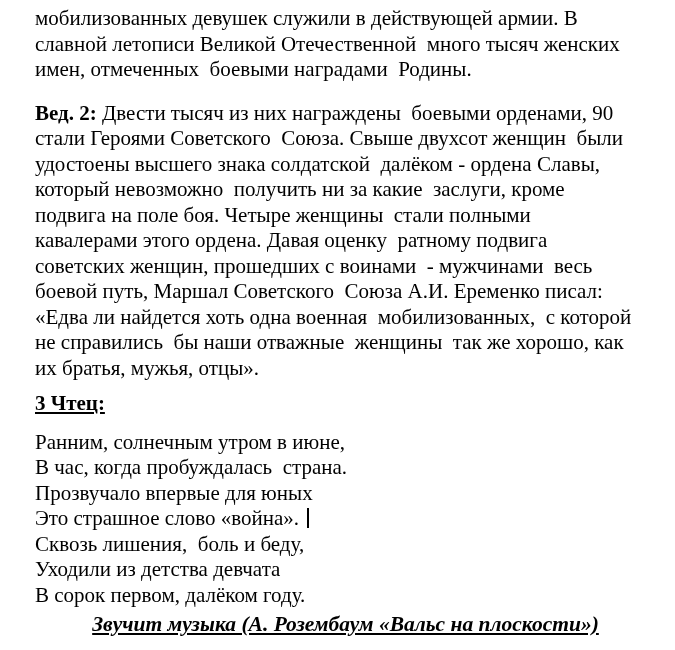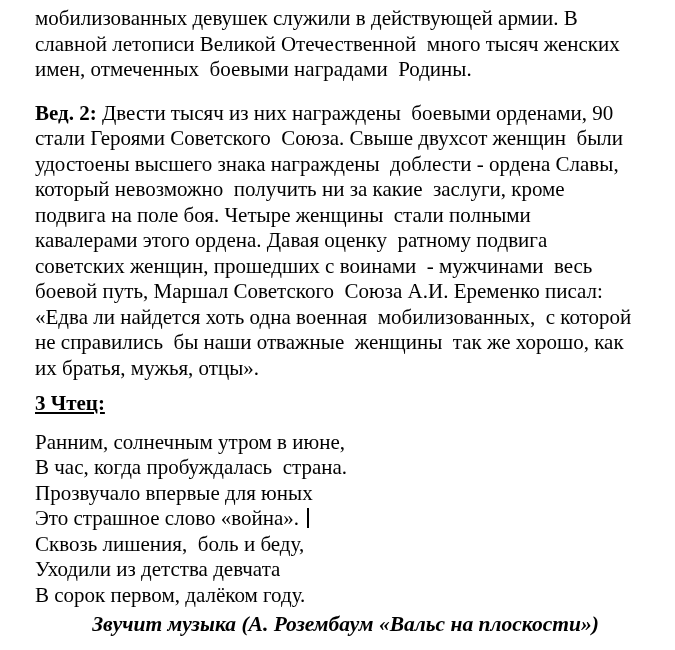--- a/index.html
+++ b/index.html
@@ -30,37 +30,37 @@
     margin-left: 8px;
     vertical-align: -3px;
   }
   .footer {
     margin-top: 4px;
     text-align: center;
     font-weight: bold;
     font-style: italic;
     font-size: 21.5px;
   }
-  .footer .fl { }
+  .footer .fl { text-decoration: underline; }
 </style>
 </head>
 <body>
 
 <div class="page" style="background: rgb(255, 255, 255); color: rgb(0, 0, 0);">
 
   <div class="para">
       <div class="line">мобилизованных девушек служили в действующей армии. В</div>
       <div class="line">славной летописи Великой Отечественной  много тысяч женских</div>
       <div class="line">имен, отмеченных  боевыми наградами  Родины.</div>
     </div>
 
   <div class="para">
       <div class="line"><b class="label">Вед. 2:</b> Двести тысяч из них награждены  боевыми орденами, 90</div>
       <div class="line">стали Героями Советского  Союза. Свыше двухсот женщин  были</div>
-      <div class="line">удостоены высшего знака награждены  доблести - ордена Славы,</div>
+      <div class="line">удостоены высшего знака солдатской  далёком - ордена Славы,</div>
       <div class="line">который невозможно  получить ни за какие  заслуги, кроме</div>
       <div class="line">подвига на поле боя. Четыре женщины  стали полными</div>
       <div class="line">кавалерами этого ордена. Давая оценку  ратному подвига</div>
       <div class="line">советских женщин, прошедших с воинами  - мужчинами  весь</div>
       <div class="line">боевой путь, Маршал Советского  Союза А.И. Еременко писал:</div>
       <div class="line">«Едва ли найдется хоть одна военная  мобилизованных,  с которой</div>
       <div class="line">не справились  бы наши отважные  женщины  так же хорошо, как</div>
       <div class="line">их братья, мужья, отцы».</div>
     </div>
 

